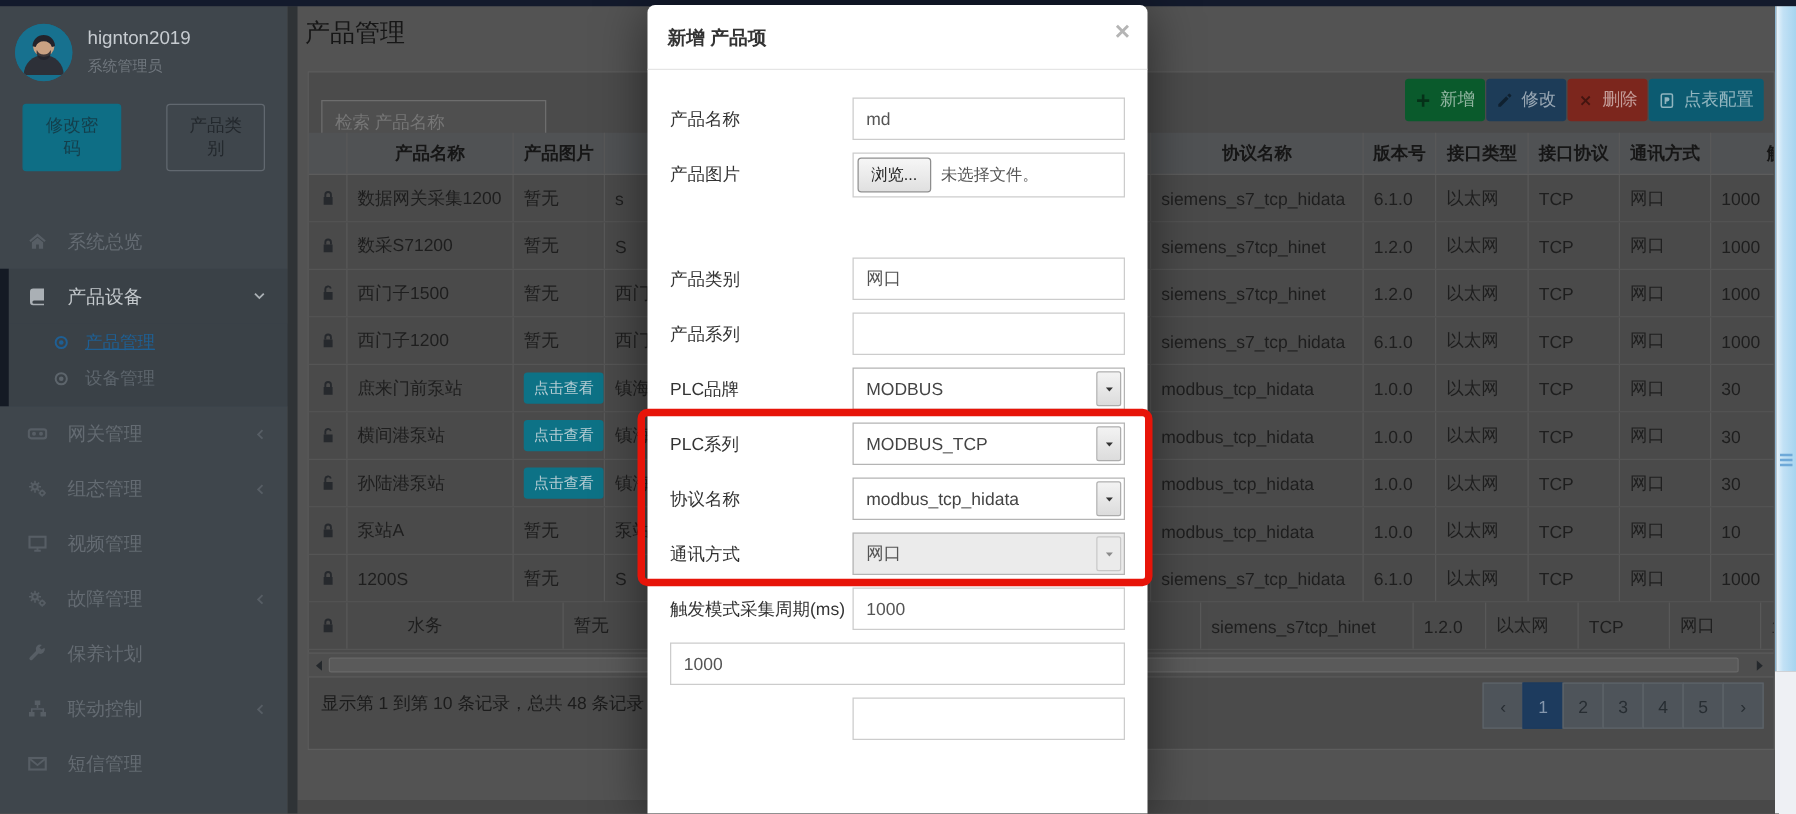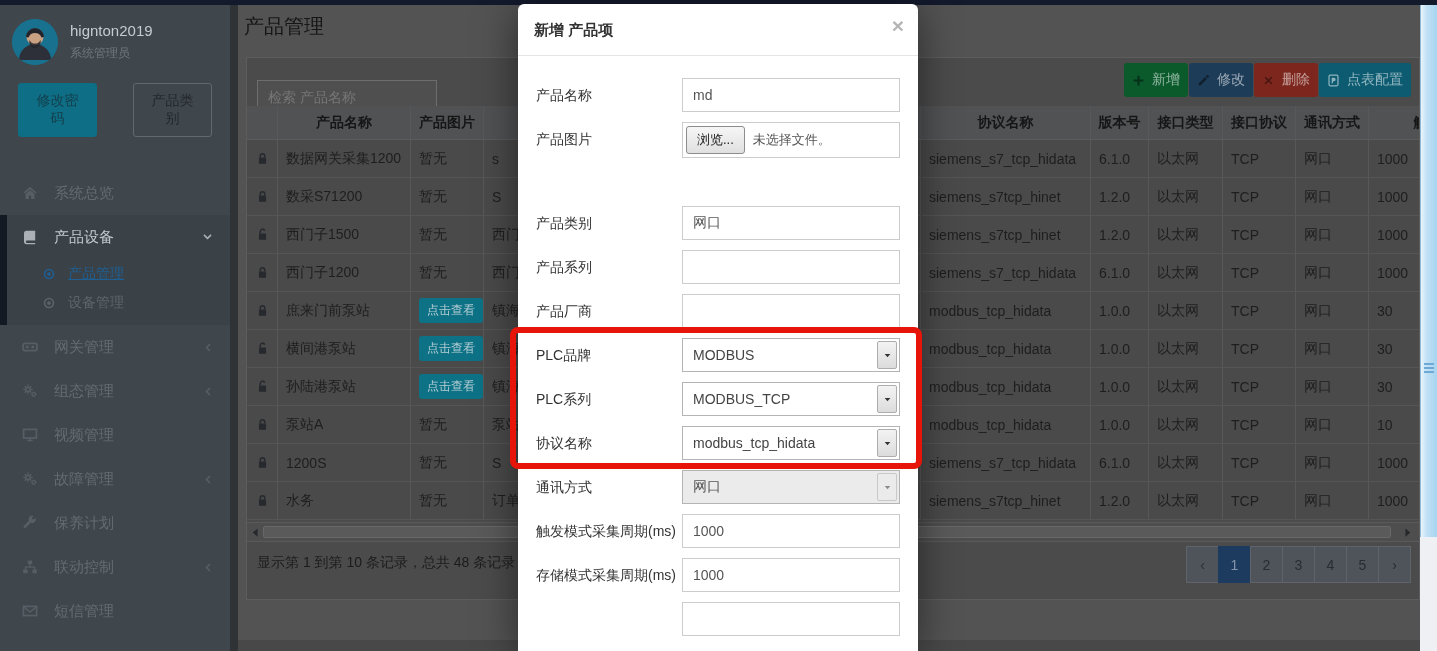--- a/index.html
+++ b/index.html
@@ -651,21 +651,21 @@
           </div>
           <div class="t-row">
             <div class="t-cell c-lock" style="flex-basis: 31px;">
               <span style="display: inline-flex;">
                 <svg width="15" height="15" viewBox="0 0 16 16" fill="currentColor">
                   <path d="M4.2 7h7.6v6.6H4.2z"></path>
                   <path d="M5.6 7V5.2a2.4 2.4 0 0 1 4.8 0V7" fill="none" stroke="currentColor" stroke-width="1.6"></path>
                 </svg>
               </span>
             </div>
-            <div class="t-cell" style="flex-basis: 133px;">
+            <div class="t-cell" style="flex-basis: 133px; margin-left: 40px;">
               <span>水务</span>
             </div>
             <div class="t-cell" style="flex-basis: 73px;">
               <span>暂无</span>
             </div>
             <div class="t-cell" style="flex-basis: 437px;">
               <span>订单</span>
             </div>
             <div class="t-cell" style="flex-basis: 170px;">
               <span>siemens_s7tcp_hinet</span>
@@ -744,24 +744,20 @@
         </div>
         <div class="form-group">
           <div class="form-label">产品类别</div>
           <div class="form-col"><input class="f-input" value="网口" style=""></div>
         </div>
         <div class="form-group">
           <div class="form-label">产品系列</div>
           <div class="form-col"><input class="f-input" value="" style=""></div>
         </div>
         <div class="form-group">
-          <div class="form-label">产品厂商</div>
-          <div class="form-col"><input class="f-input" value="" style=""></div>
-        </div>
-        <div class="form-group">
           <div class="form-label">PLC品牌</div>
           <div class="form-col">
             <div class="f-select">
               <span class="sel-val">MODBUS</span>
               <span class="sel-arrow">
                 <svg width="9" height="9" viewBox="0 0 16 16" fill="currentColor">
                   <path d="M3 5.5h10L8 11z"></path>
                 </svg>
               </span>
             </div>
@@ -804,21 +800,20 @@
                 </svg>
               </span>
             </div>
           </div>
         </div>
         <div class="form-group">
           <div class="form-label">触发模式采集周期(ms)</div>
           <div class="form-col"><input class="f-input" value="1000" style=""></div>
         </div>
         <div class="form-group">
-          <div class="form-label">存储模式采集周期(ms)</div>
           <div class="form-col"><input class="f-input" value="1000" style=""></div>
         </div>
         <div class="form-group">
           <div class="form-label"></div>
           <div class="form-col"><input class="f-input" value="" style=""></div>
         </div>
       </div>
   </div>
 
   <div class="red-rect"></div>

